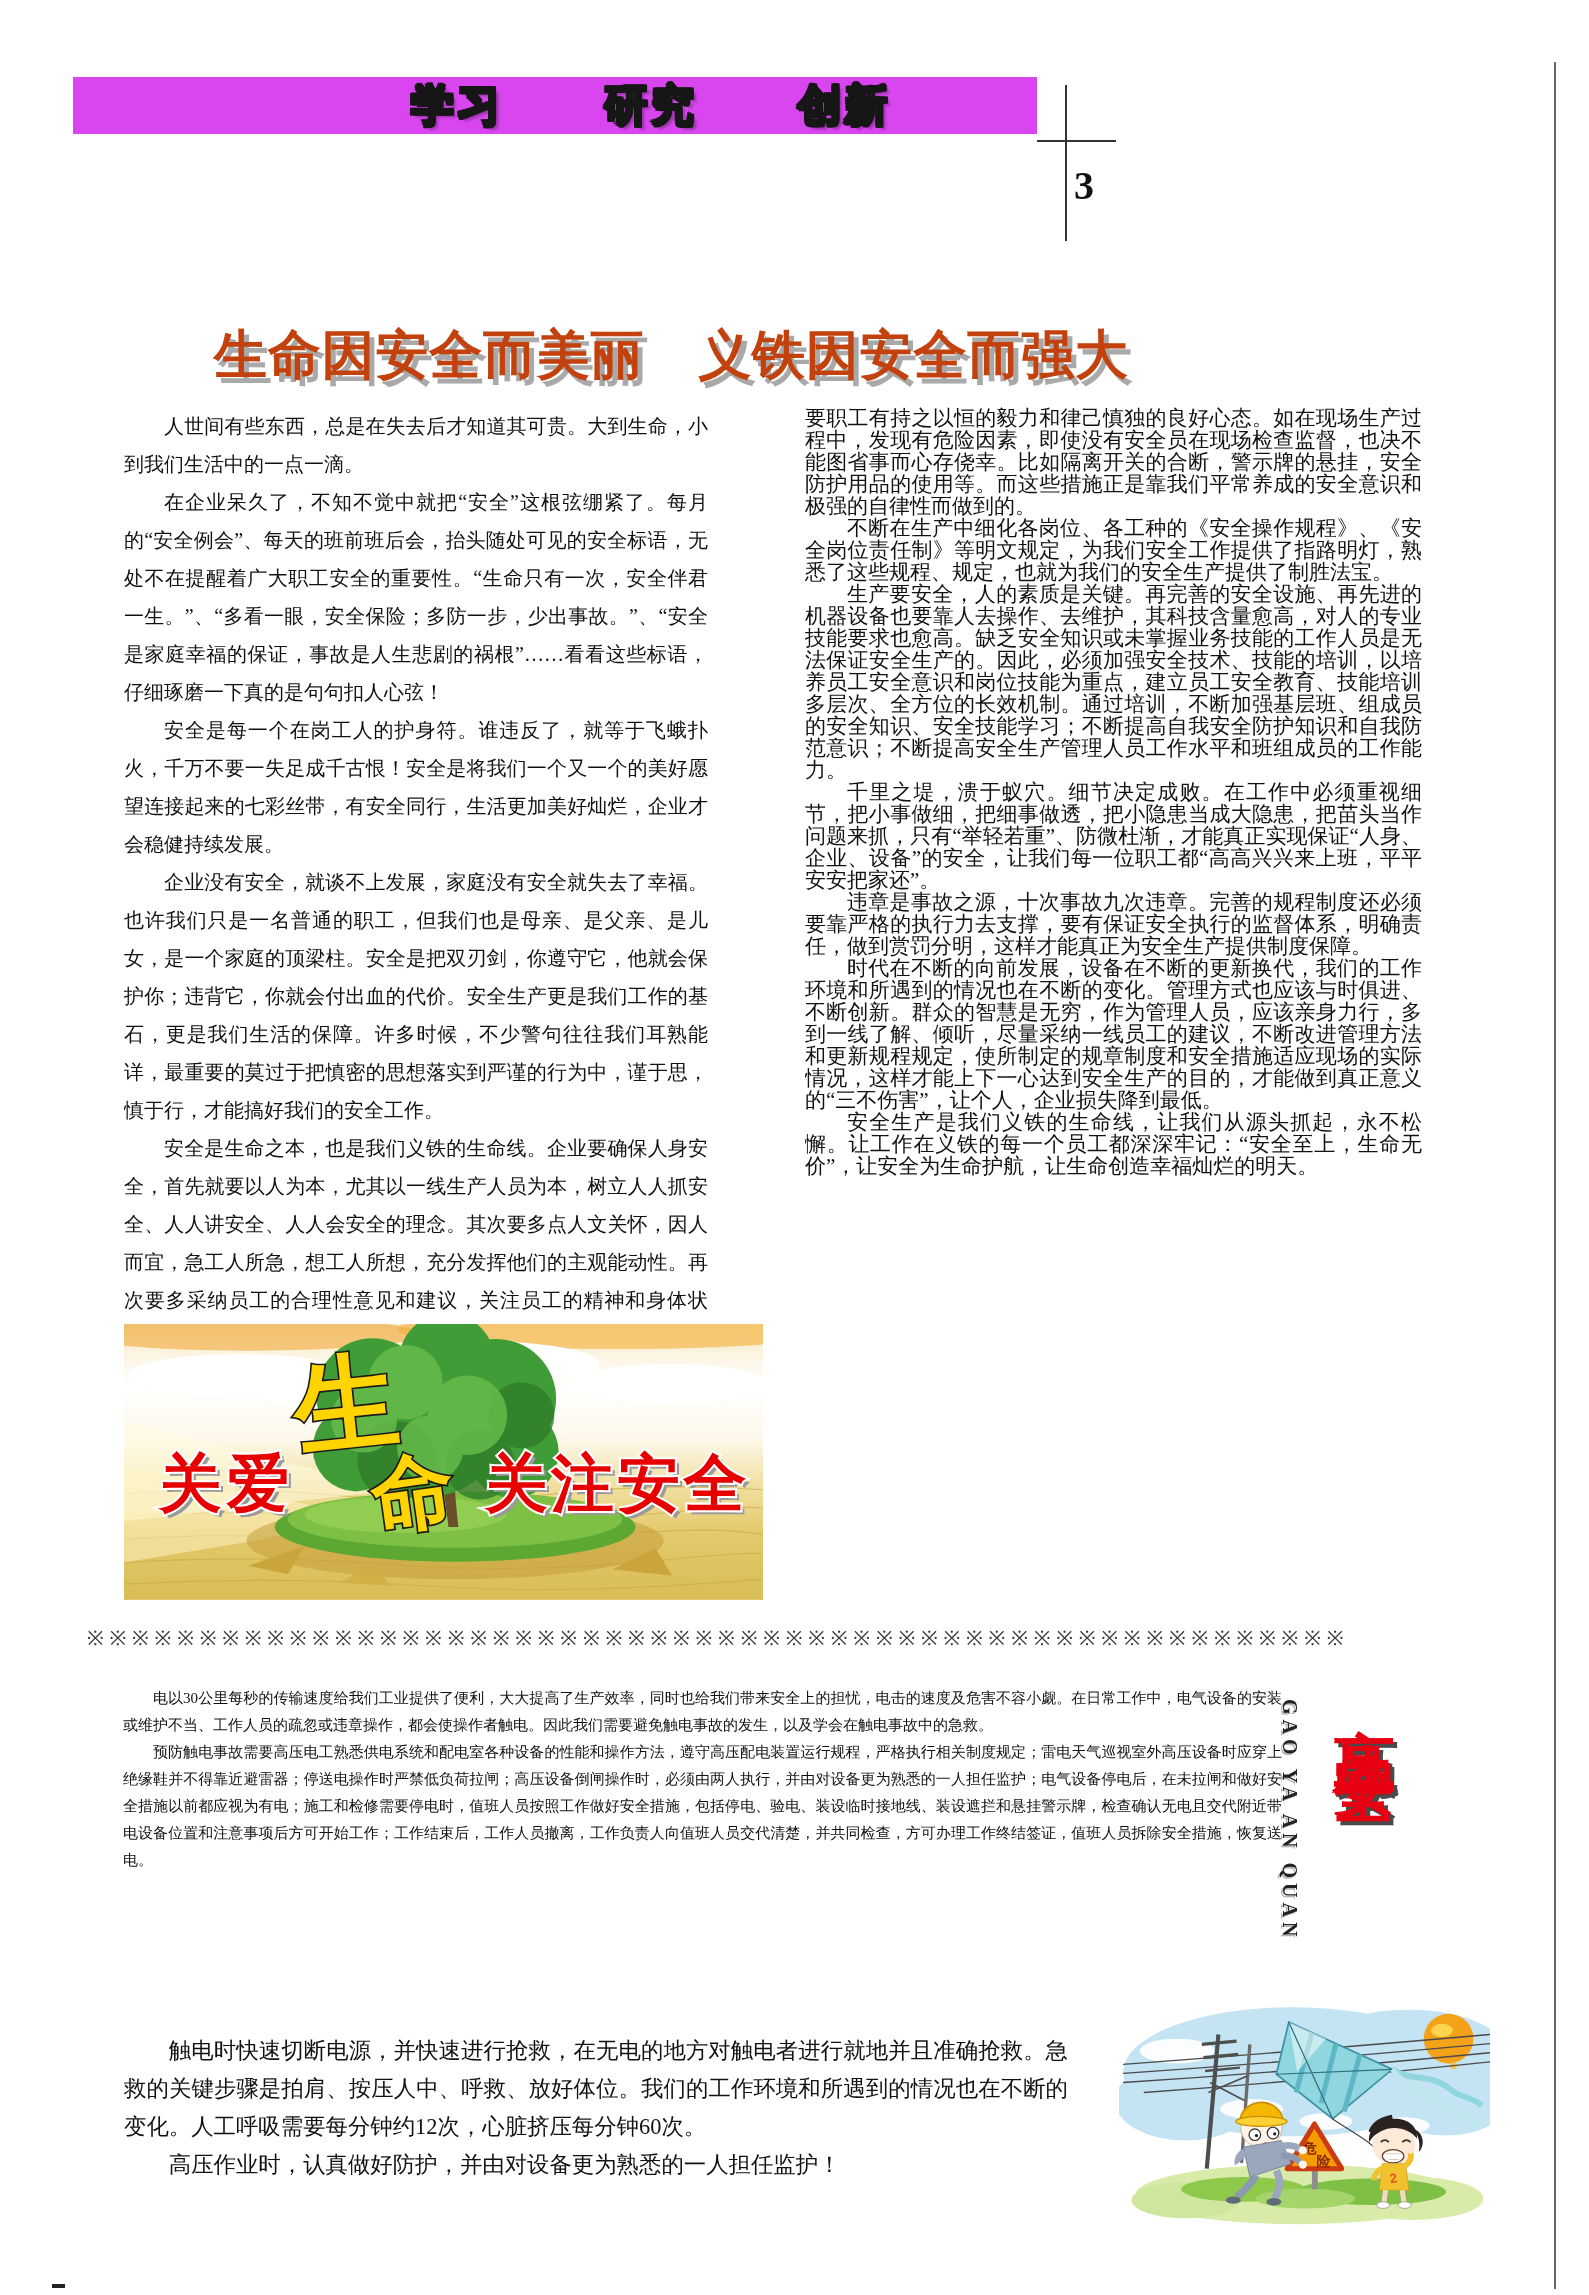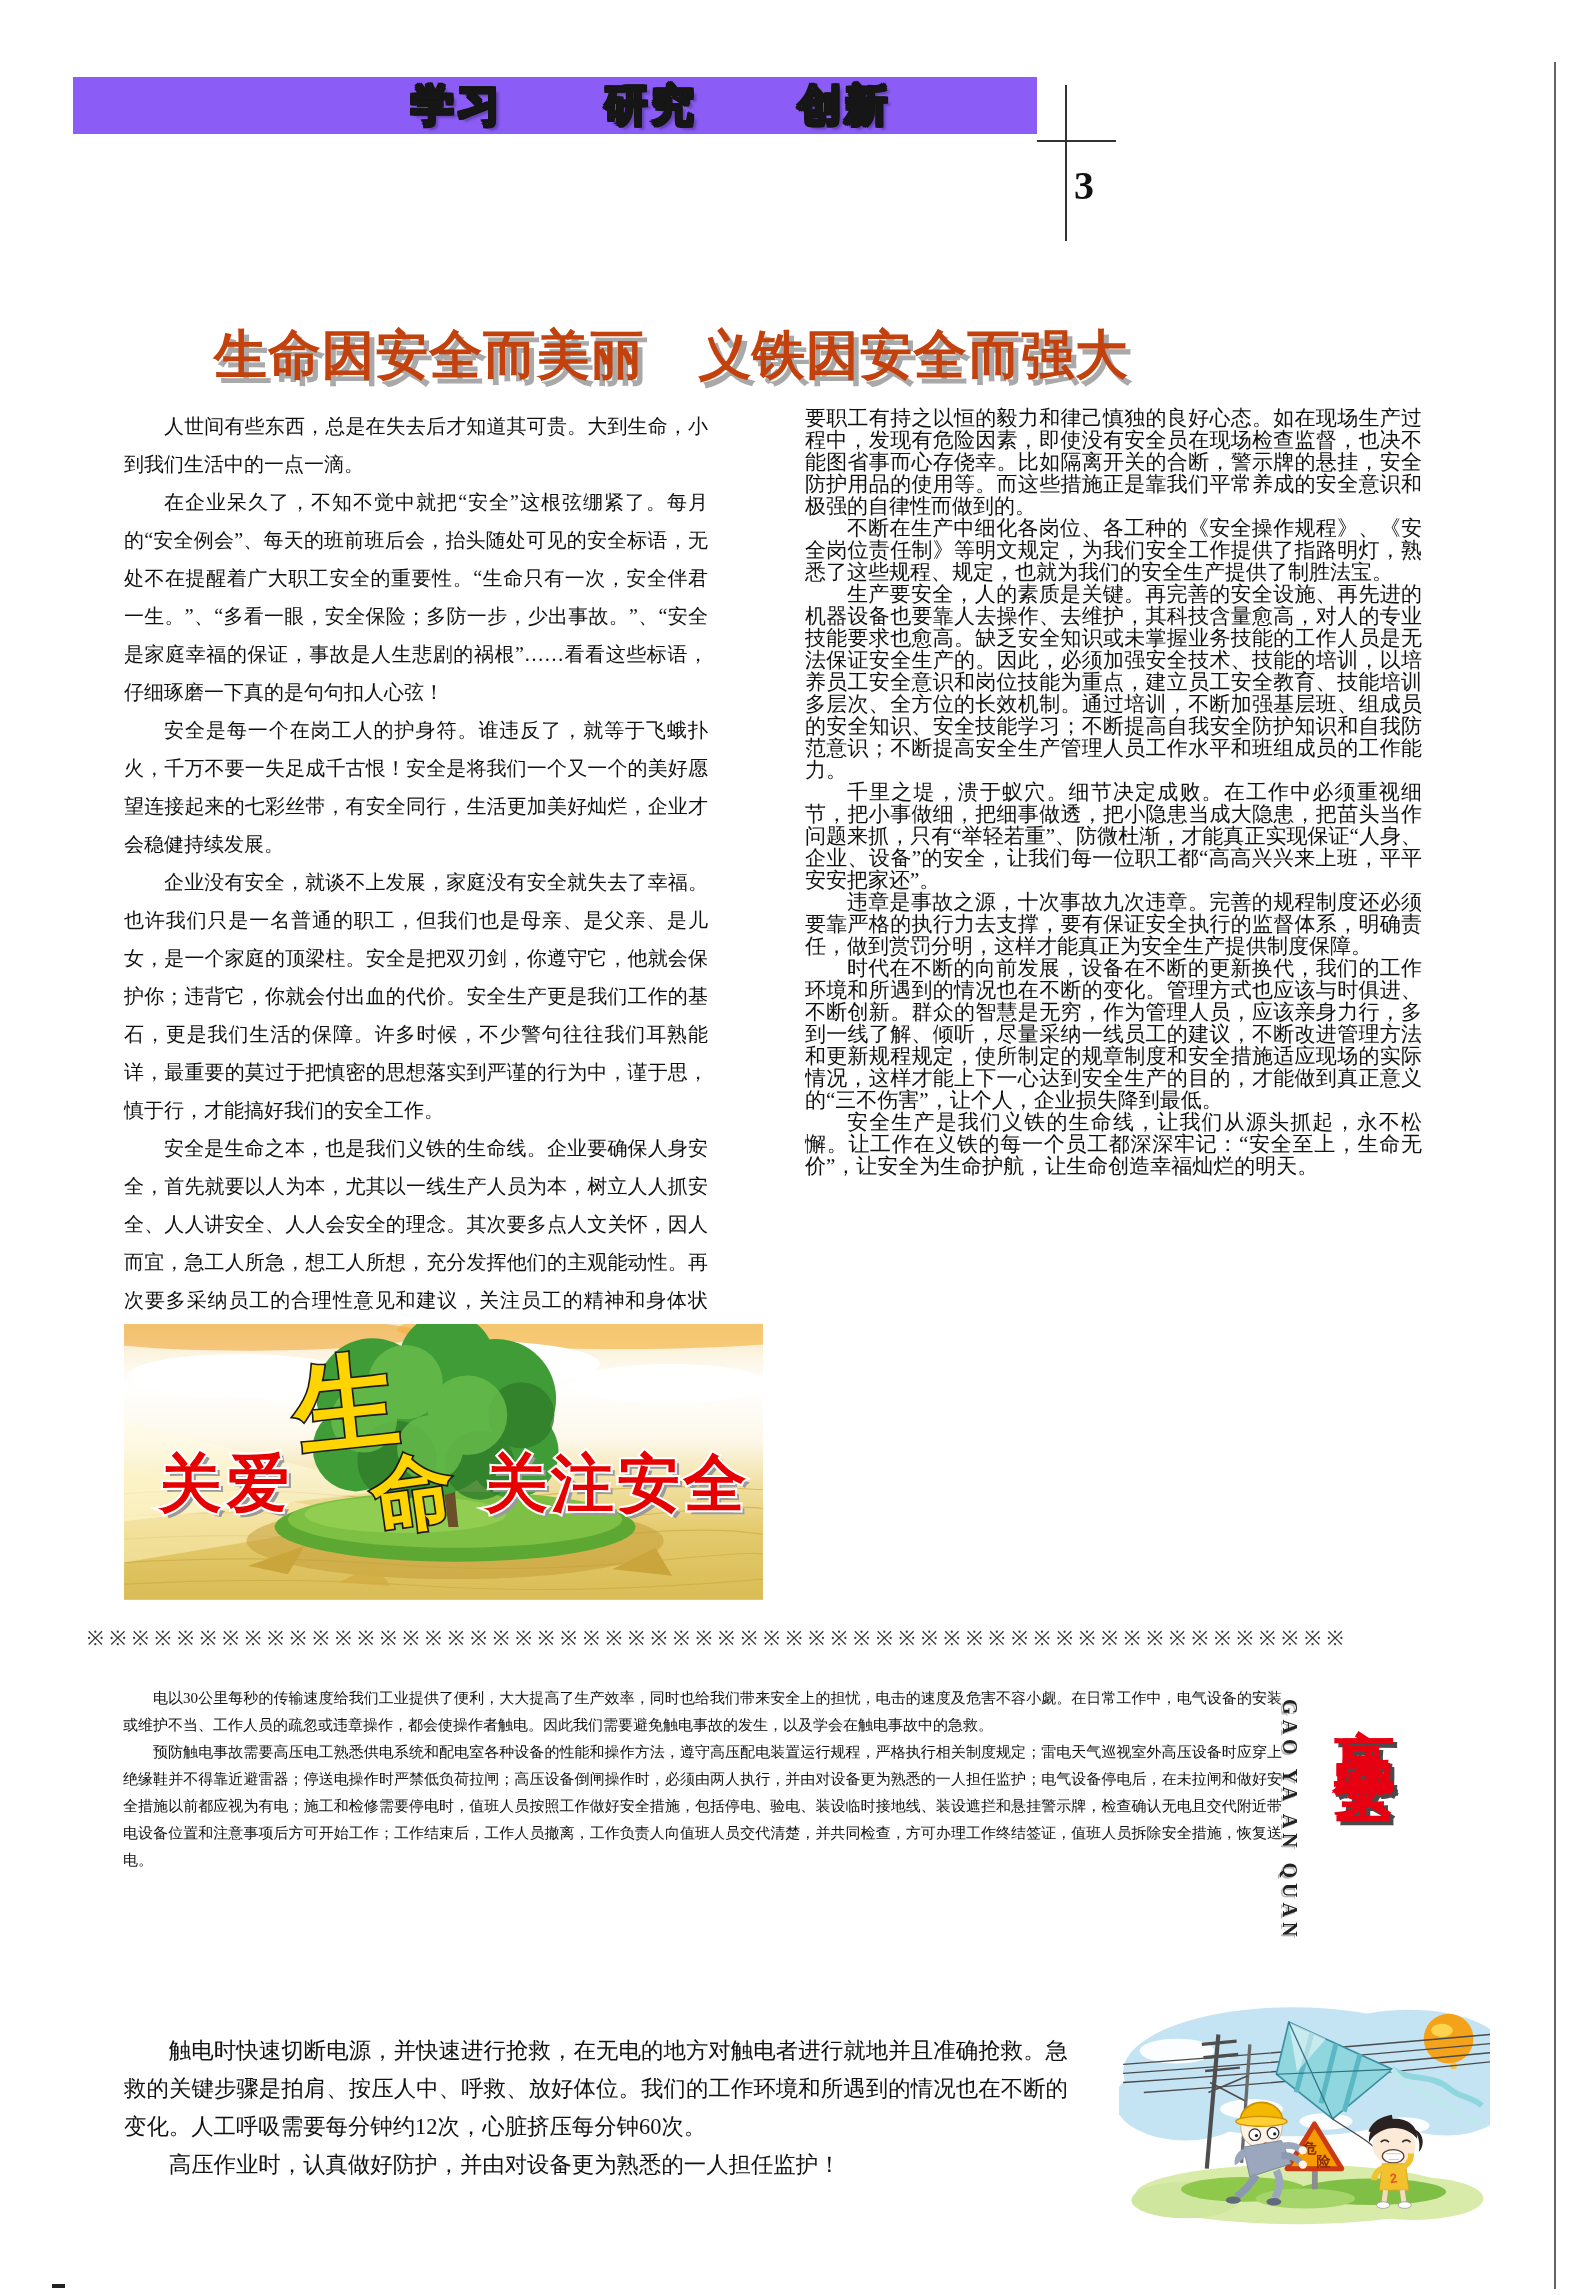--- a/index.html
+++ b/index.html
@@ -3,21 +3,21 @@
 <meta charset="utf-8">
 <style>
   html,body{margin:0;padding:0;background:#ffffff;}
   .page{
     position:relative;width:1589px;height:2295px;background:#ffffff;overflow:hidden;
     font-family:"Liberation Serif","DejaVu Serif",serif;color:#111;
   }
   
   .masthead{
     position:absolute;left:73px;top:77px;width:964px;height:57px;
-    background:#8b5cf6;display:flex;align-items:center;gap:101px;padding-left:338px;box-sizing:border-box;
+    background:#d946ef;display:flex;align-items:center;gap:101px;padding-left:338px;box-sizing:border-box;
   }
   .m-word{
     font-family:"Liberation Sans","DejaVu Sans",sans-serif;
     font-size:43px;font-weight:900;color:#ffffff;letter-spacing:3.3px;
     -webkit-text-stroke:2.1px #161616;
     text-shadow:1.7px 0 #161616,-1.7px 0 #161616,0 1.7px #161616,0 -1.7px #161616,
                 1.7px 1.7px #161616,-1.7px 1.7px #161616,1.7px -1.7px #161616,-1.7px -1.7px #161616,
                 4.1px 4.1px 2.5px rgba(0,0,0,.28);
     white-space:nowrap;
   }

